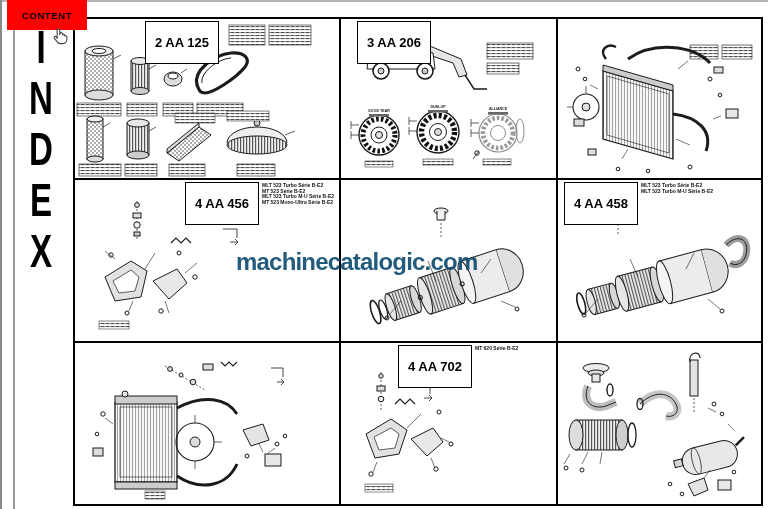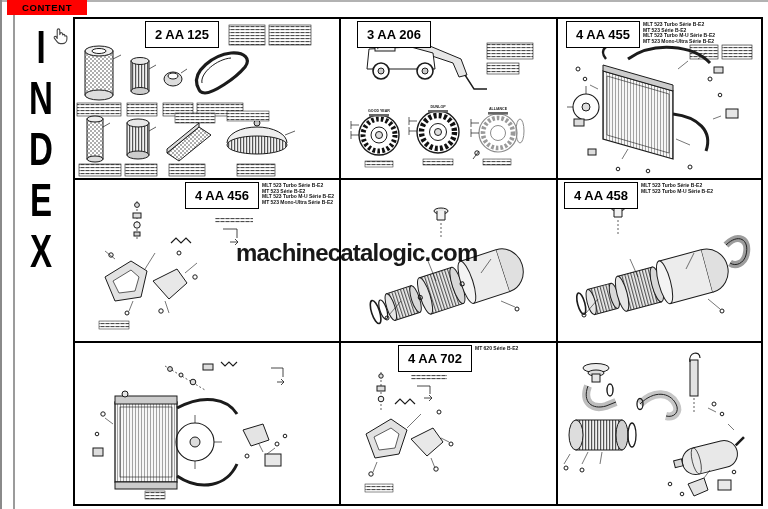--- a/index.html
+++ b/index.html
@@ -5,48 +5,48 @@
   html,body{margin:0;padding:0}
   body{width:768px;height:509px;position:relative;background:#fff;
        font-family:"Liberation Sans",sans-serif;overflow:hidden}
 
   
   .topline{position:absolute;left:0;top:0;width:768px;height:2px;background:#b2b2b2}
   .leftedge{position:absolute;left:0;top:0;width:2px;height:509px;background:#8a8a8a}
   .frameline{position:absolute;left:13px;top:1px;width:2px;height:508px;background:#9b9b9b}
 
   
-  .content-btn{position:absolute;left:7px;top:0;width:80px;height:15px;background:#fe0100;
+  .content-btn{position:absolute;left:7px;top:0;width:80px;height:30px;background:#fe0100;
        color:#000;font-weight:bold;font-size:9.5px;display:flex;align-items:center;
        justify-content:center;letter-spacing:.6px;cursor:pointer;z-index:60}
 
   .hand{position:absolute;left:50px;top:25px;z-index:60}
 
   
   .index{position:absolute;left:20px;top:22px;width:42px;z-index:55}
   .index .ltr{font-weight:bold;font-size:46px;line-height:51px;color:#000;text-align:center;
        transform:scaleX(.72);transform-origin:50% 50%;cursor:pointer}
 
   
   .grid{position:absolute;left:73px;top:17px;width:690px;height:489px;border:2px solid #000;
        box-sizing:border-box;display:grid;grid-template-columns:266px 217px 203px;
        grid-template-rows:161px 163px 161px;background:#fff}
   .panel{position:relative;box-sizing:border-box;overflow:hidden}
   .panel.br{border-right:2px solid #000}
   .panel.bb{border-bottom:2px solid #000}
 
   .hdr{position:absolute;top:2px;display:flex;align-items:flex-start;z-index:5}
-  .tag{border:1.5px solid #000;background:#fff;padding:4px 9px;font-weight:bold;
+  .tag{border:1.5px solid #000;background:#fff;padding:12px 9px;font-weight:bold;
        font-size:13px;line-height:17px;white-space:nowrap;color:#000;cursor:pointer}
   .models{margin-left:3px;padding-top:1px;font-weight:bold;font-size:5px;line-height:5.7px;
        color:#101010;white-space:nowrap}
   svg.draw{position:absolute;inset:0;width:100%;height:100%}
 
-  .watermark{position:absolute;left:236px;top:239px;font-size:24px;font-weight:bold;
-       color:#000000;letter-spacing:-0.8px;z-index:40;opacity:.9;white-space:nowrap}
+  .watermark{position:absolute;left:236px;top:248px;font-size:24px;font-weight:bold;
+       color:#0c4a6e;letter-spacing:-0.8px;z-index:40;opacity:.9;white-space:nowrap}
 </style>
 </head>
 <body>
 
 <svg width="0" height="0" style="position:absolute">
   <defs>
     <pattern id="tx" width="5" height="3" patternUnits="userSpaceOnUse">
       <rect width="5" height="3" fill="#fff"></rect>
         <rect x=".4" y="1.1" width="4.2" height="1" fill="#3a3a3a"></rect>
     </pattern>
@@ -187,29 +187,20 @@
       <path d="M130,104 h8 M130,100 v8 M130,114 h8 M130,110 v8" stroke-width=".7"></path>
       <text x="157" y="91" font-size="3.6" font-weight="bold" text-anchor="middle" fill="#222" stroke="none">ALLIANCE</text>
       <rect x="147" y="93" width="20" height="2.6" fill="#666" stroke="none"></rect>
       <rect x="142" y="140" width="28" height="6" fill="url(#tx)" stroke-width=".5"></rect>
       <path d="M138,132 l-6,8" stroke-width=".8"></path>
         <circle cx="136" cy="134" r="2.2"></circle>
     </svg>
   </div>
 
   <div class="panel bb">
-    <div class="hdr" style="left:8px">
-      <div class="tag">4 AA 455</div>
-      <div class="models">
-        <div>MLT 523 Turbo Série B-E2</div>
-        <div>MT 523 Série B-E2</div>
-        <div>MLT 523 Turbo M-U Série B-E2</div>
-        <div>MT 523 Mono-Ultra Série B-E2</div>
-      </div>
-    </div>
     <svg class="draw" viewBox="0 0 203 159" stroke="#1b1b1b" stroke-width="1" fill="none">
       <rect x="132" y="26" width="28" height="14" fill="url(#tx)" stroke-width=".6"></rect>
       <rect x="164" y="26" width="30" height="14" fill="url(#tx)" stroke-width=".6"></rect>
 
       <polygon points="45,52 115,72 115,140 45,120" fill="url(#vlines)" stroke-width="1.3"></polygon>
       <polygon points="45,46 115,66 115,72 45,52" fill="#ccc"></polygon>
       <polygon points="49,57 111,75 111,134 49,116" stroke-width=".6"></polygon>
 
       <circle cx="28" cy="88" r="13" stroke-width="1.1"></circle>
         <circle cx="28" cy="88" r="4" fill="#ddd"></circle>

